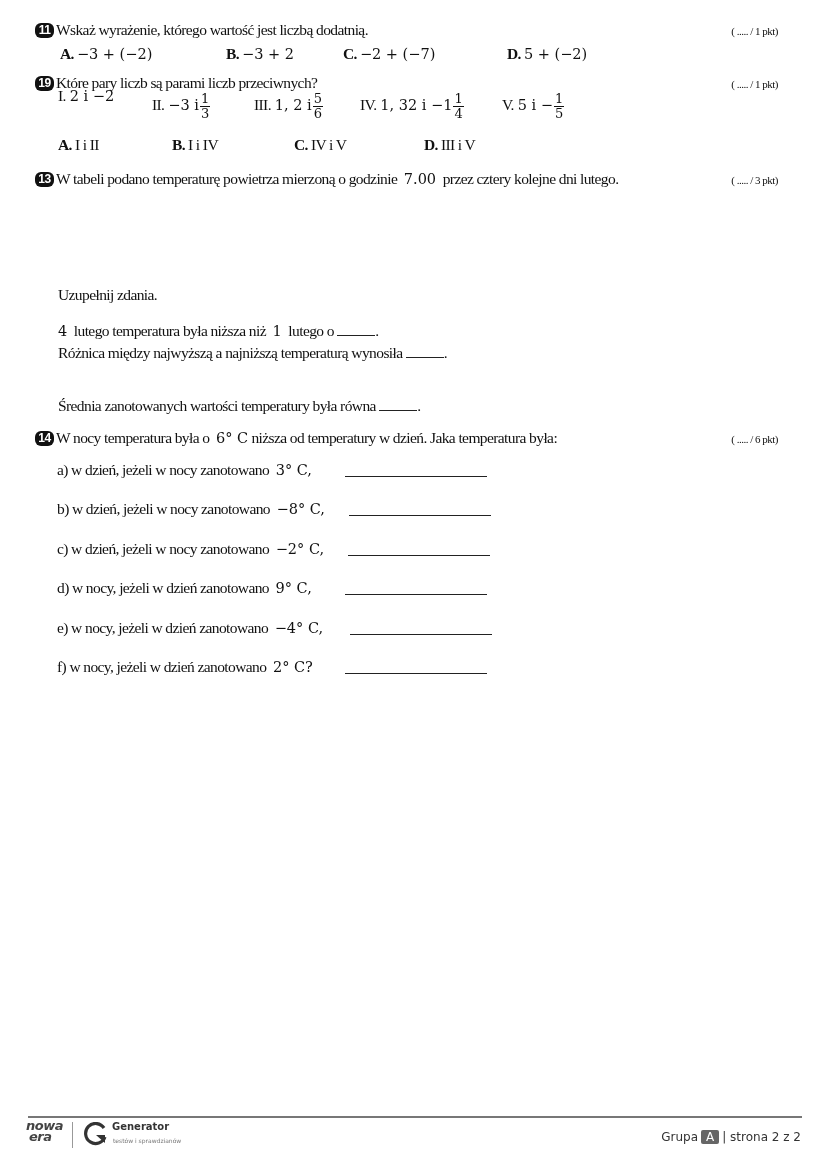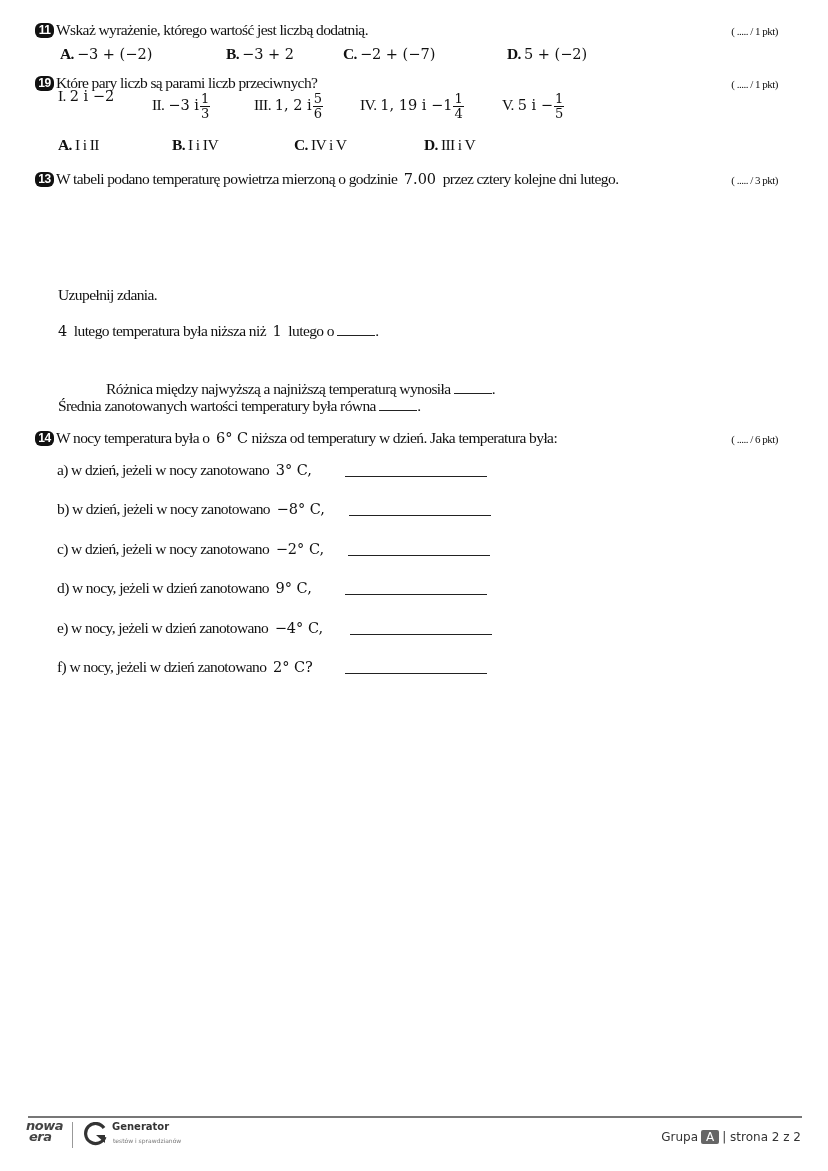--- a/index.html
+++ b/index.html
@@ -46,21 +46,21 @@
 <div class="row opt" style="left:507px; top:45px;"><b class="narrow">D.</b><span class="math">5 + (−2)</span></div>
 
 <div class="qline narrow" style="top:74px;">
   <span class="badge">19</span><span>Które pary liczb są parami liczb przeciwnych?</span>
 </div>
 <div class="pts" style="top:78px;">( ..... / 1 pkt)</div>
 
 <div class="row" style="left:58px; top:87px;"><span class="narrow">I.</span> <span class="math">2  i  −2</span></div>
 <div class="row" style="left:152px; top:92px;"><span class="narrow">II.</span> <span class="math">−3  i</span><span class="frac"><span class="num">1</span><span class="den">3</span></span></div>
 <div class="row" style="left:254px; top:92px;"><span class="narrow">III.</span> <span class="math">1, 2  i</span><span class="frac"><span class="num">5</span><span class="den">6</span></span></div>
-<div class="row" style="left:360px; top:92px;"><span class="narrow">IV.</span> <span class="math">1, 19  i  −1</span><span class="frac"><span class="num">1</span><span class="den">4</span></span></div>
+<div class="row" style="left:360px; top:92px;"><span class="narrow">IV.</span> <span class="math">1, 32  i  −1</span><span class="frac"><span class="num">1</span><span class="den">4</span></span></div>
 <div class="row" style="left:502px; top:92px;"><span class="narrow">V.</span> <span class="math">5  i −</span><span class="frac"><span class="num">1</span><span class="den">5</span></span></div>
 
 <div class="row opt narrow" style="left:58px; top:136px;"><b>A.</b><span>I i II</span></div>
 <div class="row opt narrow" style="left:172px; top:136px;"><b>B.</b><span>I i IV</span></div>
 <div class="row opt narrow" style="left:294px; top:136px;"><b>C.</b><span>IV i V</span></div>
 <div class="row opt narrow" style="left:424px; top:136px;"><b>D.</b><span>III i V</span></div>
 
 <div class="qline narrow" style="top:170px;">
   <span class="badge">13</span><span>W tabeli podano temperaturę powietrza mierzoną o godzinie</span>&nbsp; <span class="math">7.00</span>&nbsp; <span>przez cztery kolejne dni lutego.</span>
 </div>
@@ -69,21 +69,21 @@
 <table class="temp">
   <tbody>
 </tbody>
   </table>
 
 <div class="row narrow" style="left:58px; top:286px;">Uzupełnij zdania.</div>
 
 <div class="row narrow" style="left:58px; top:322px;">
   <span class="math">4</span>&nbsp; <span>lutego temperatura była niższa niż</span>&nbsp; <span class="math">1</span>&nbsp; <span>lutego o</span> <span class="blank" style="width:38px;"></span><span>.</span>
 </div>
-<div class="row narrow" style="left:58px; top:380px;margin-left:48px;">
+<div class="row narrow" style="left:58px; top:344px;">
   <span>Różnica między najwyższą a najniższą temperaturą wynosiła</span> <span class="blank" style="width:38px;"></span><span>.</span>
 </div>
 <div class="row narrow" style="left:58px; top:397px;">
   <span>Średnia zanotowanych wartości temperatury była równa</span> <span class="blank" style="width:38px;"></span><span>.</span>
 </div>
 
 <div class="qline narrow" style="top:429px;">
   <span class="badge">14</span><span>W nocy temperatura była o</span>&nbsp; <span class="math">6° C</span> <span>niższa od temperatury w dzień. Jaka temperatura była:</span>
 </div>
 <div class="pts" style="top:433px;">( ..... / 6 pkt)</div>

